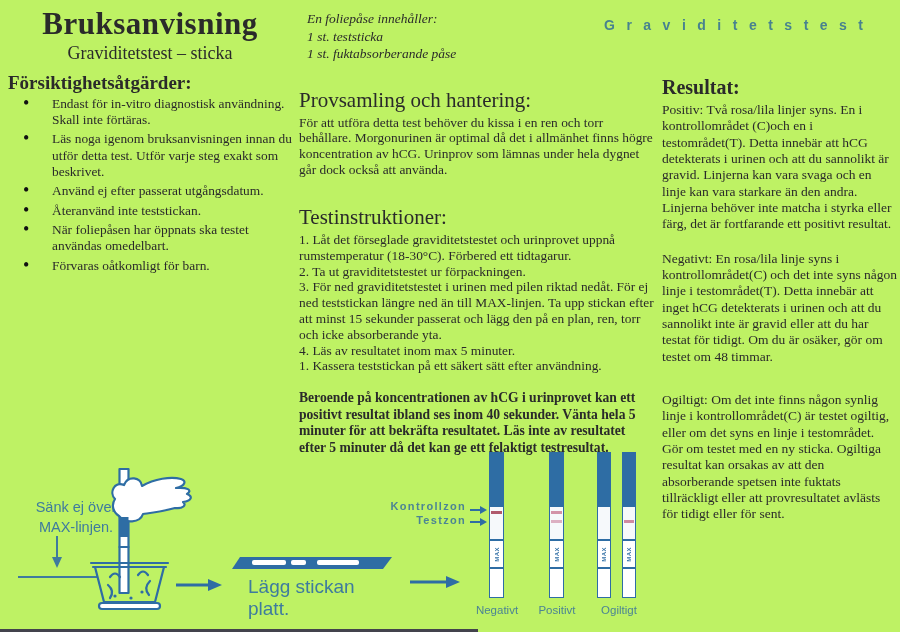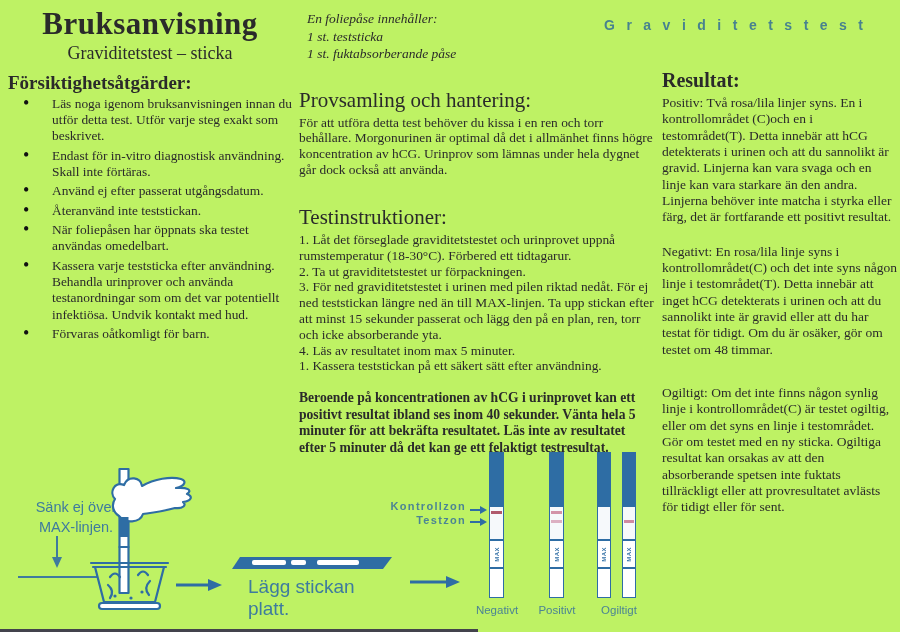--- a/index.html
+++ b/index.html
@@ -19,21 +19,21 @@
   
   .col-mid{position:absolute;left:299px;top:10px;width:356px;}
   .pkg-note{font-style:italic;font-size:13.5px;line-height:1.3;margin-left:8px;}
   .sec-head{font-size:21px;font-weight:normal;margin:7px 0 2px 0;}
   .col-mid .gap1{height:18px;}
   .col-mid .gap2{height:20px;}
   .body-text{font-size:13.4px;line-height:1.18;margin:0;}
   .step{font-size:13.4px;line-height:1.18;margin:0;}
   .warning{font-size:13.6px;font-weight:bold;line-height:1.22;margin:16px 0 0 0;width:340px;}
   
-  .col-right{position:absolute;left:662px;top:69px;width:236px;}
+  .col-right{position:absolute;left:662px;top:76px;width:236px;}
   .col-right .res-head{font-size:20px;font-weight:bold;margin:0 0 3px 0;}
   .col-right p{font-size:13.5px;line-height:1.21;margin:0 0 18px 0;}
   .col-right p.last{margin-bottom:0;}
   .col-right p.negative{margin-bottom:27px;}
   
   .brand{
     position:absolute;left:604px;top:17px;width:300px;
     font-family:"Liberation Sans", sans-serif;font-size:14px;font-weight:600;
     letter-spacing:11.5px;color:#47828f;white-space:nowrap;
   }
@@ -73,26 +73,25 @@
 </head>
 <body>
 
 <div class="page">
 
   <div class="col-left">
     <div class="title">Bruksanvisning</div>
     <div class="subtitle">Graviditetstest – sticka</div>
     <div class="bold-head">Försiktighetsåtgärder:</div>
     <ul class="prec">
+      <li>Endast för in-vitro diagnostisk användning. Skall inte förtäras.</li>
       <li>Läs noga igenom bruksanvisningen innan du utför detta test. Utför varje steg exakt som beskrivet.</li>
-      <li>Endast för in-vitro diagnostisk användning. Skall inte förtäras.</li>
       <li>Använd ej efter passerat utgångsdatum.</li>
       <li>Återanvänd inte teststickan.</li>
       <li>När foliepåsen har öppnats ska testet användas omedelbart.</li>
-      <li>Kassera varje teststicka efter användning. Behandla urinprover och använda testanordningar som om det var potentiellt infektiösa. Undvik kontakt med hud.</li>
       <li>Förvaras oåtkomligt för barn.</li>
     </ul>
   </div>
 
   <div class="brand">Graviditetstest</div>
 
   <div class="col-mid">
     <div class="pkg-note">
       <div>En foliepåse innehåller:</div>
       <div>1 st. teststicka</div>

